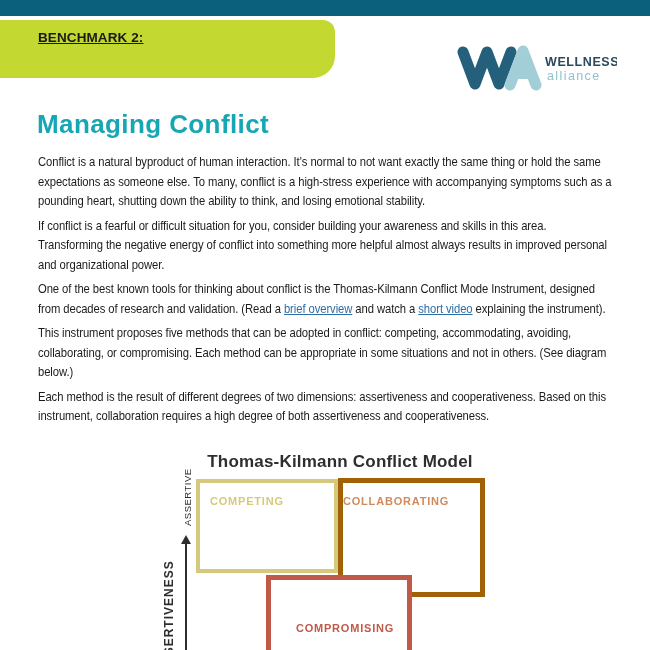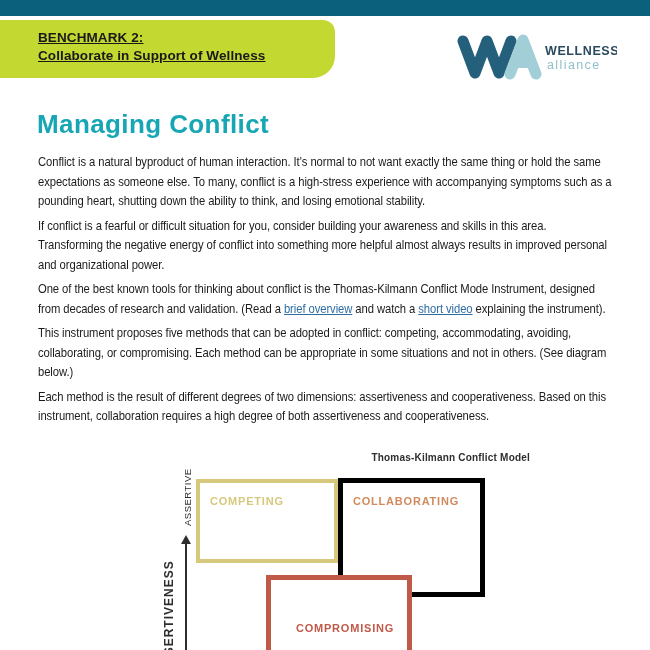--- a/index.html
+++ b/index.html
@@ -8,48 +8,48 @@
     background:#ffffff;font-family:"Liberation Sans",sans-serif;
   }
   
   .top-bar{position:absolute;left:0;top:0;width:650px;height:16px;background:#0b617b;}
   .benchmark-box{
     position:absolute;left:0;top:20px;width:335px;height:58px;
     background:#c3d831;border-radius:0 12px 22px 0;box-sizing:border-box;
     padding:9px 0 0 38px;color:#191919;text-decoration:underline;
   }
   .benchmark-box .line{font-size:13.5px;font-weight:bold;line-height:18px;letter-spacing:.1px;}
-  .logo{position:absolute;left:455px;top:32px;width:162px;height:48px;}
+  .logo{position:absolute;left:455px;top:43px;width:162px;height:48px;}
   
   .page-title{
     position:absolute;left:37px;top:92px;
     font-size:26px;font-weight:700;color:#17a6b4;letter-spacing:.4px;
   }
   
   .content{
     position:absolute;left:38px;top:152px;width:690px;
     transform:scaleX(0.835);transform-origin:0 0;
     color:#1b1b1b;
   }
   .content p{margin:0 0 5px 0;font-size:13.5px;line-height:19.5px;letter-spacing:-.1px;}
   .content a{color:#2e6da4;text-decoration:underline;}
   
   .diagram-title{
-    position:absolute;left:150px;top:452px;width:380px;text-align:right;
-    font-size:10px;font-weight:bold;color:#2e2e2e;letter-spacing:.2px;
+    position:absolute;left:150px;top:452px;width:380px;text-align:center;
+    font-size:17px;font-weight:bold;color:#2e2e2e;letter-spacing:.2px;
   }
   .tk-box{position:absolute;box-sizing:border-box;background:#ffffff;}
   .box-competing{
-    left:196px;top:479px;width:142px;height:84px;border:4px solid #d6c97d;z-index:1;
+    left:196px;top:479px;width:142px;height:94px;border:4px solid #d6c97d;z-index:1;
     padding:8px 0 0 10px;
   }
   .box-competing .tk-label{color:#d6c97d;}
   .box-collaborating{
-    left:338px;top:478px;width:147px;height:119px;border:5px solid #000000;z-index:2;
-    padding:8px 11px 0 0;text-align:center;
+    left:338px;top:478px;width:147px;height:119px;border:5px solid #a16207;z-index:2;
+    padding:8px 11px 0 0;text-align:left;
   }
   .box-collaborating .tk-label{color:#d18a5d;}
   .box-compromising{
     left:266px;top:575px;width:146px;height:95px;border:5px solid #bf5a49;z-index:3;
     padding:38px 0 0 0;text-align:center;
   }
   .box-compromising .tk-label{color:#c05a49;margin-left:12px;}
   .tk-label{font-size:11px;font-weight:bold;letter-spacing:.8px;}
   .axis-line{position:absolute;left:185px;top:543px;width:2px;height:107px;background:#2e2e2e;}
   .axis-arrowhead{
@@ -61,21 +61,20 @@
   .vlabel-assertive{left:182px;top:526px;font-size:9.5px;letter-spacing:.5px;}
   .vlabel-assertiveness{left:162px;top:674px;font-size:12px;font-weight:bold;letter-spacing:1px;}
 </style>
 </head>
 <body>
 
 <div class="top-bar"></div>
 
 <div class="benchmark-box">
   <div class="line">BENCHMARK 2:</div>
-  <div class="line">Collaborate in Support of Wellness</div>
 </div>
 
 <div class="logo">
   <svg width="162" height="48" viewBox="0 0 162 48">
     <polyline points="8,9 20,41 32,9 44,41 56,9" fill="none" stroke="#24607c" stroke-width="11" stroke-linecap="round" stroke-linejoin="round"></polyline>
     <polyline points="55,42 68,8 81,42" fill="none" stroke="#a2ced8" stroke-width="11" stroke-linecap="round" stroke-linejoin="round"></polyline>
     <polygon points="61,36 75,36 68,19" fill="#a2ced8"></polygon>
     <text x="90" y="23" font-family="Liberation Sans, sans-serif" font-size="12.5" font-weight="bold" letter-spacing="0.6" fill="#2b4a5e">WELLNESS</text>
     <text x="92" y="37" font-family="Liberation Sans, sans-serif" font-size="12.5" letter-spacing="1.4" fill="#8fc0cc">alliance</text>
   </svg>

